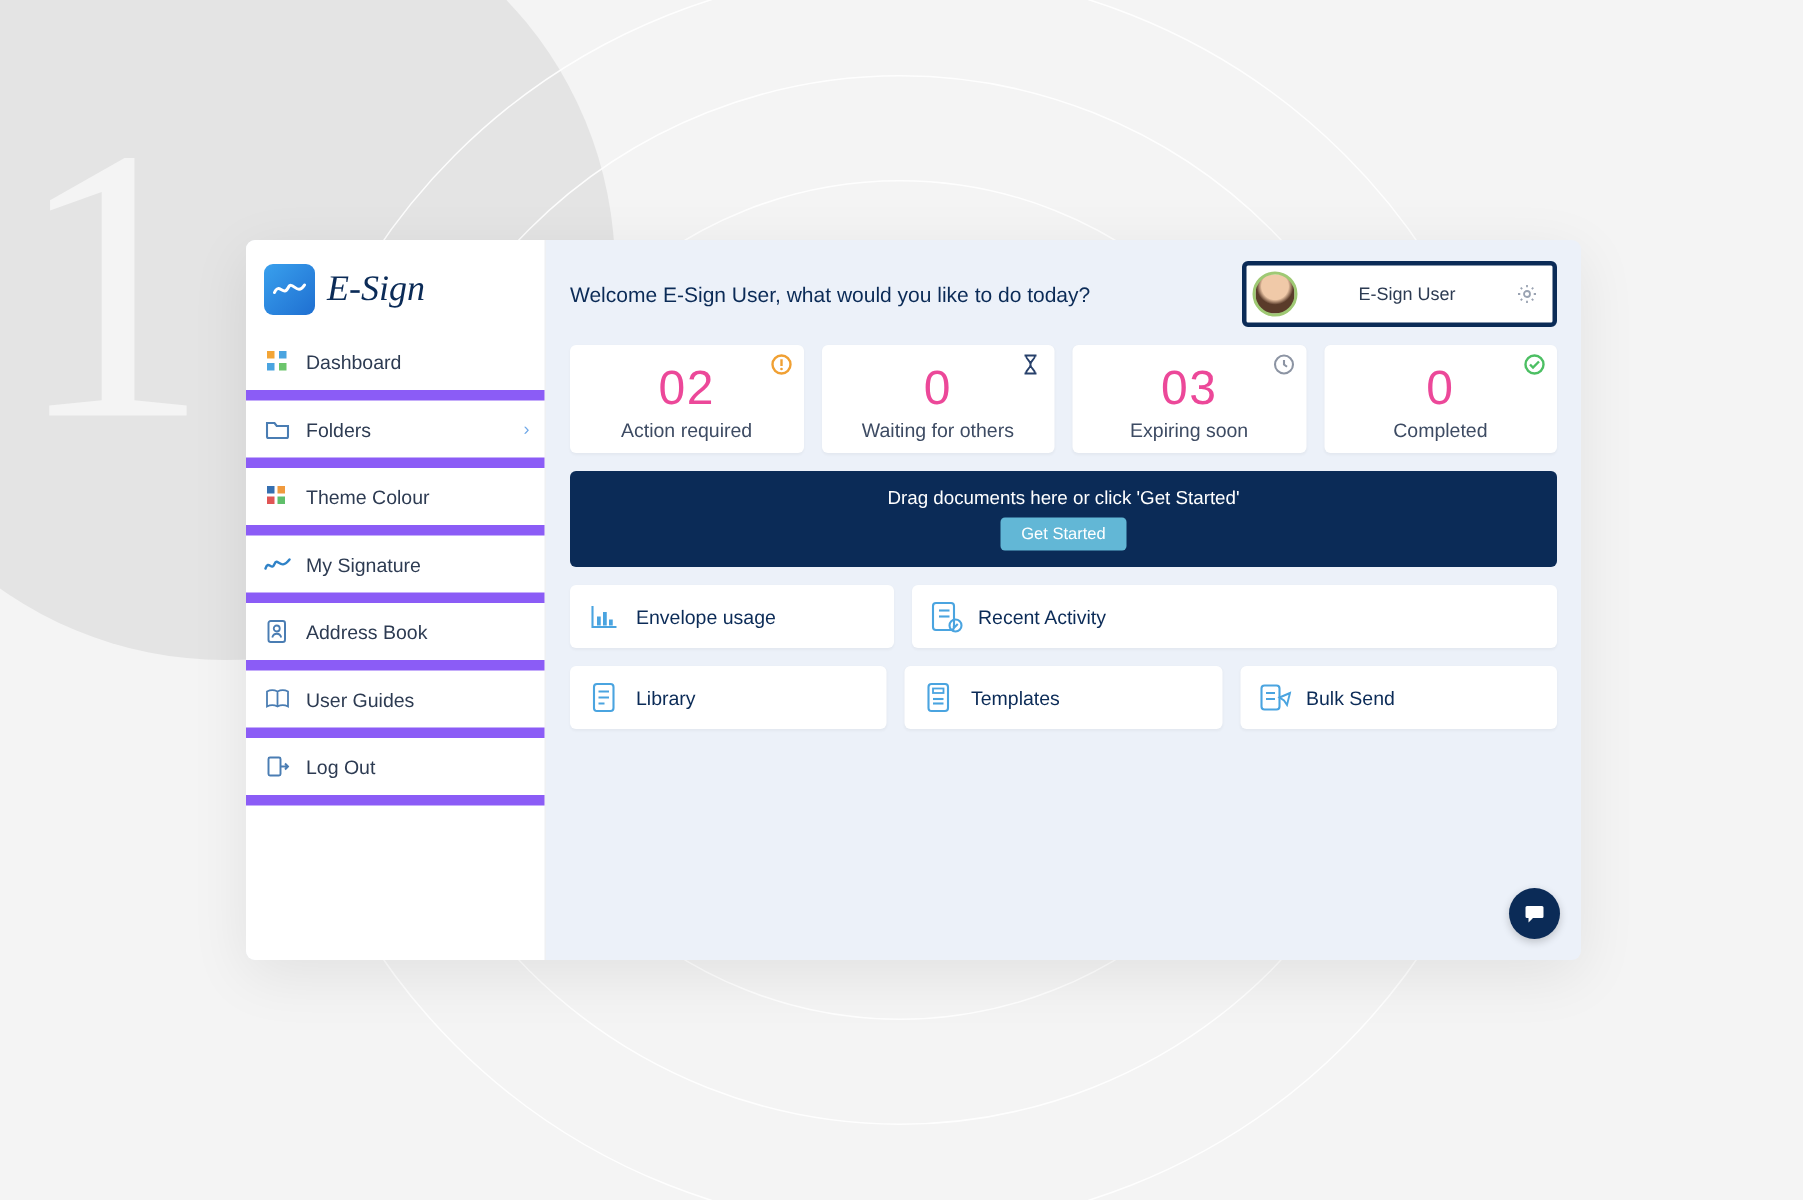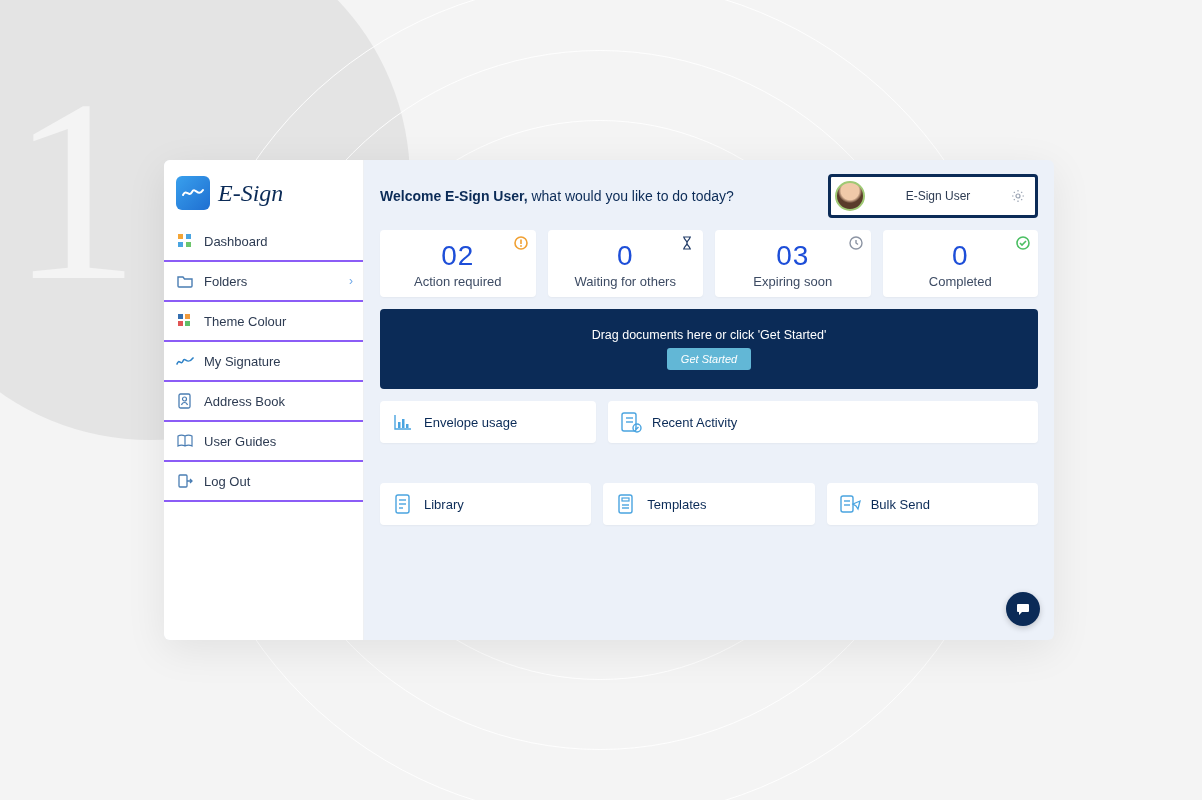--- a/index.html
+++ b/index.html
@@ -37,70 +37,70 @@
   .logo-row { display: flex; align-items: center; gap: 8px; padding: 16px 12px 12px 12px; }
   .logo-badge {
     width: 34px; height: 34px; border-radius: 6px;
     background: linear-gradient(135deg,#39a0ed,#1f6fd1);
     display: flex; align-items: center; justify-content: center;
   }
   .logo-text { font-family: "Brush Script MT","Segoe Script",cursive; font-size: 24px; color:#0b2b57; font-style: italic; }
   .nav { display:flex; flex-direction:column; }
   .nav-item {
     display:flex; align-items:center; gap:10px; padding: 10px 12px; font-size:13px;
-    color:#2d3b52; border-bottom:2px solid #8b5cf6; cursor:pointer; position:relative;
+    color:#2d3b52; border-bottom:7px solid #8b5cf6; cursor:pointer; position:relative;
   }
   .nav-item .nav-icon { width:18px; height:18px; display:flex; align-items:center; justify-content:center; flex-shrink:0; }
   .nav-item .chev { position:absolute; right:10px; color:#6fa8e8; font-size:12px; }
   .nav-item.highlight { outline: 3px solid #0b2b57; outline-offset:-3px; border-radius:2px; }
 
   
   .main { flex:1; display:flex; flex-direction:column; padding: 14px 16px; gap:12px; }
   .topbar { display:flex; align-items:center; justify-content:space-between; }
   .welcome { font-size:14px; color:#0b2b57; }
-  .welcome .bold { font-weight:700; }
+  .welcome .bold { font-weight:400; }
   .user-chip {
     display:flex; align-items:center; gap:10px; background:#fff; border:3px solid #0b2b57;
     border-radius:4px; padding:4px 10px 4px 4px; min-width:210px; cursor:pointer;margin-left:23px;
   }
   .avatar {
     width:30px; height:30px; border-radius:50%; background: radial-gradient(circle at 50% 30%, #f0c9a8 0 40%, #5a3b2a 55% 100%);
     border:2px solid #9fc974; flex-shrink:0;
   }
   .user-chip .uname { flex:1; text-align:center; font-size:12px; color:#2d3b52; }
   .user-chip .gear { color:#9aa3b2; }
 
   
   .stats { display:flex; gap:12px; }
   .stat {
     flex:1; background:#fff; border-radius:4px; padding:10px 6px 8px 6px; position:relative;
     display:flex; flex-direction:column; align-items:center; box-shadow:0 1px 2px rgba(0,0,0,0.04);
   }
-  .stat .num { font-size:28px; color:#1d4ed8; font-weight:500; letter-spacing:1px; }
+  .stat .num { font-size:32px; color:#ec4899; font-weight:500; letter-spacing:1px; }
   .stat .lbl { font-size:13px; color:#3d4b63; margin-top:2px; }
   .stat .corner { position:absolute; top:6px; right:8px; width:14px; height:14px; }
 
   
   .dropzone {
-    background:#0b2b57; color:#fff; border-radius:4px; height:80px;
+    background:#0b2b57; color:#fff; border-radius:4px; height:64px;
     display:flex; flex-direction:column; align-items:center; justify-content:center; gap:6px;
   }
   .dropzone .dz-text { font-size:12.5px; }
   .dropzone .dz-btn {
     background:#62b7d6; color:#fff; border:none; font-size:11px;
-    padding:5px 14px; border-radius:3px; cursor:pointer;font-style:italic;
+    padding:5px 14px; border-radius:3px; cursor:pointer;
   }
 
   
   .panels-row { display:flex; gap:12px; }
   .panel {
     background:#fff; border-radius:4px; padding:10px 12px; display:flex; align-items:center; gap:10px;
     box-shadow:0 1px 2px rgba(0,0,0,0.04); cursor:pointer;
   }
-  .panel.small { flex:1;margin-top:28px; }
+  .panel.small { flex:1; }
   .panel.wide-left { flex: 0 0 430px; }
   .panel.wide-right { flex:1; }
   .panel .picon { width:22px; height:22px; display:flex; align-items:center; justify-content:center; flex-shrink:0; }
   .panel .ptxt { font-size:13px; color:#0b2b57; }
 
   
   .chat-fab {
     position:absolute; right:14px; bottom:14px; width:34px; height:34px; border-radius:50%;
     background:#0b2b57; display:flex; align-items:center; justify-content:center; cursor:pointer;
     box-shadow:0 2px 6px rgba(0,0,0,0.2);

